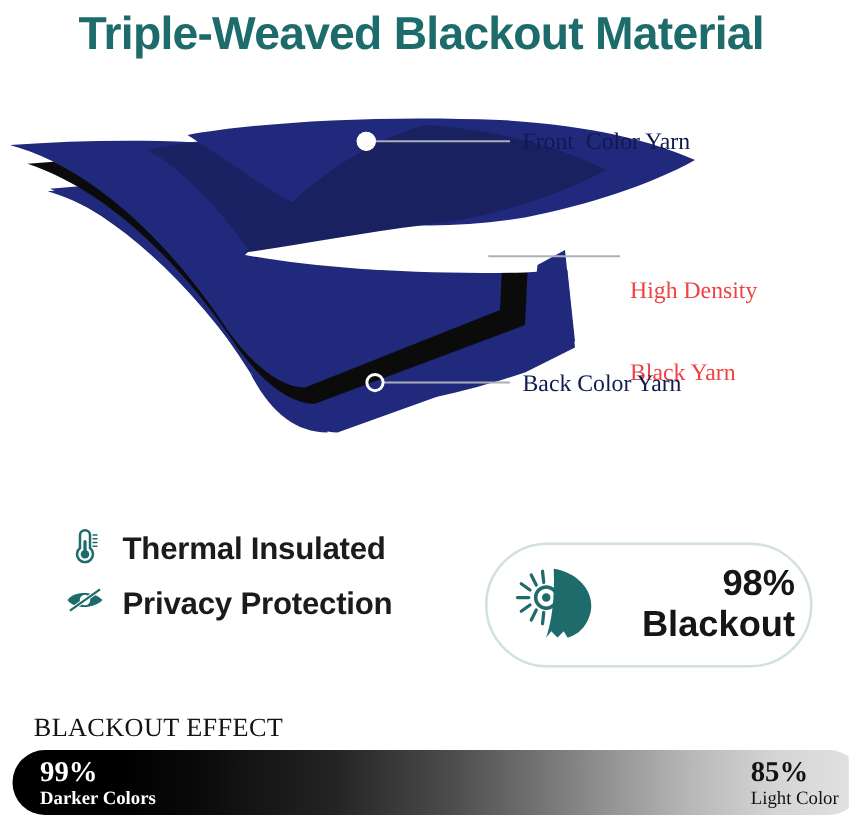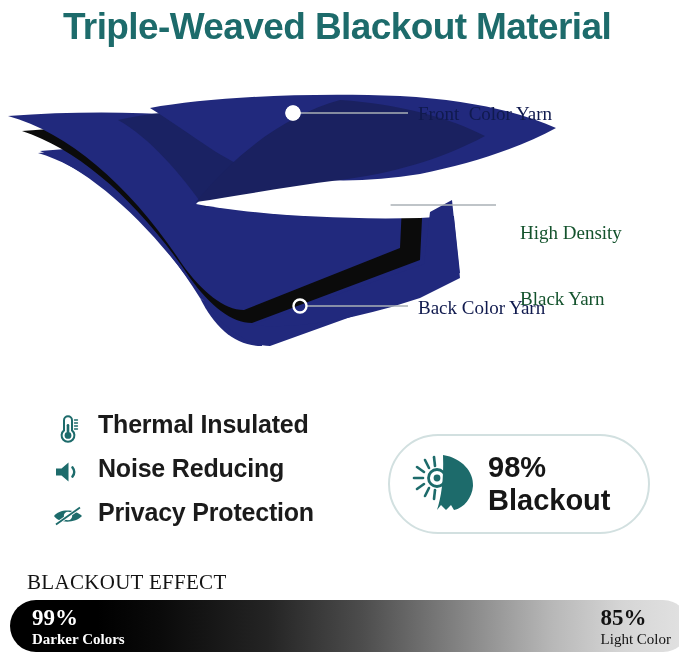--- a/index.html
+++ b/index.html
@@ -49,40 +49,40 @@
     font-size: 19px;
     line-height: 22px;
     white-space: pre;
   }
   .callout-front {
     left: 418px;
     top: 103px;
     color: #101a4e;
   }
   .callout-black {
-    left: 520px;
+    left: 504px;
     top: 178px;
-    color: #14532d;
+    color: #ef4444;
   }
   .callout-back {
     left: 418px;
     top: 297px;
     color: #101a4e;
   }
 
   
   .features {
     position: absolute;
     left: 48px;
     top: 410px;
     width: 320px;
   }
   .feature-row {
     display: flex;
-    align-items: flex-start;
+    align-items: flex-end;
     height: 44px;
   }
   .feature-icon {
     width: 40px;
     height: 36px;
     flex: 0 0 40px;
     display: flex;
     align-items: center;
     justify-content: center;
   }
@@ -114,21 +114,21 @@
     width: 84px;
     height: 70px;
     flex: 0 0 84px;
     margin-left: 14px;
     display: flex;
     align-items: center;
     justify-content: center;
   }
   .badge-text {
     flex: 1;
-    text-align: left;
+    text-align: right;
     padding-right: 12px;
   }
   .badge-pct {
     font-family: "Liberation Sans", sans-serif;
     font-weight: bold;
     font-size: 29px;
     color: #161616;
     line-height: 33px;
   }
   .badge-word {
@@ -261,29 +261,20 @@
           <line x1="19.5" y1="7" x2="22.5" y2="7"></line>
           <line x1="19.5" y1="10" x2="22.5" y2="10"></line>
           <line x1="19.5" y1="13" x2="22.5" y2="13"></line>
           <line x1="19.5" y1="16" x2="22.5" y2="16"></line>
         </g>
       </svg>
     </span>
     <span class="feature-label">Thermal Insulated</span>
   </div>
 
-  <div class="feature-row">
-    <span class="feature-icon">
-      <svg width="30" height="28" viewBox="0 0 30 28">
-        <path d="M3 10.5 h5.5 L15.5 4.5 v19 L8.5 17.5 H3 Z" fill="#1d6b6b"></path>
-        <path d="M19.5 9.5 a7 7 0 0 1 0 9" fill="none" stroke="#1d6b6b" stroke-width="2.6" stroke-linecap="round"></path>
-      </svg>
-    </span>
-    <span class="feature-label">Noise Reducing</span>
-  </div>
 
   <div class="feature-row">
     <span class="feature-icon">
       <svg width="34" height="26" viewBox="0 0 34 26">
         <path d="M3 13 C 8 5.5, 24 5.5, 31 13 C 24 20.5, 8 20.5, 3 13 Z" fill="#1d6b6b"></path>
         <circle cx="17" cy="13" r="4.2" fill="#ffffff"></circle>
         <line x1="5" y1="21.5" x2="29" y2="4.5" stroke="#ffffff" stroke-width="3.4"></line>
         <line x1="5" y1="21.5" x2="29" y2="4.5" stroke="#1d6b6b" stroke-width="1.8"></line>
       </svg>
     </span>

